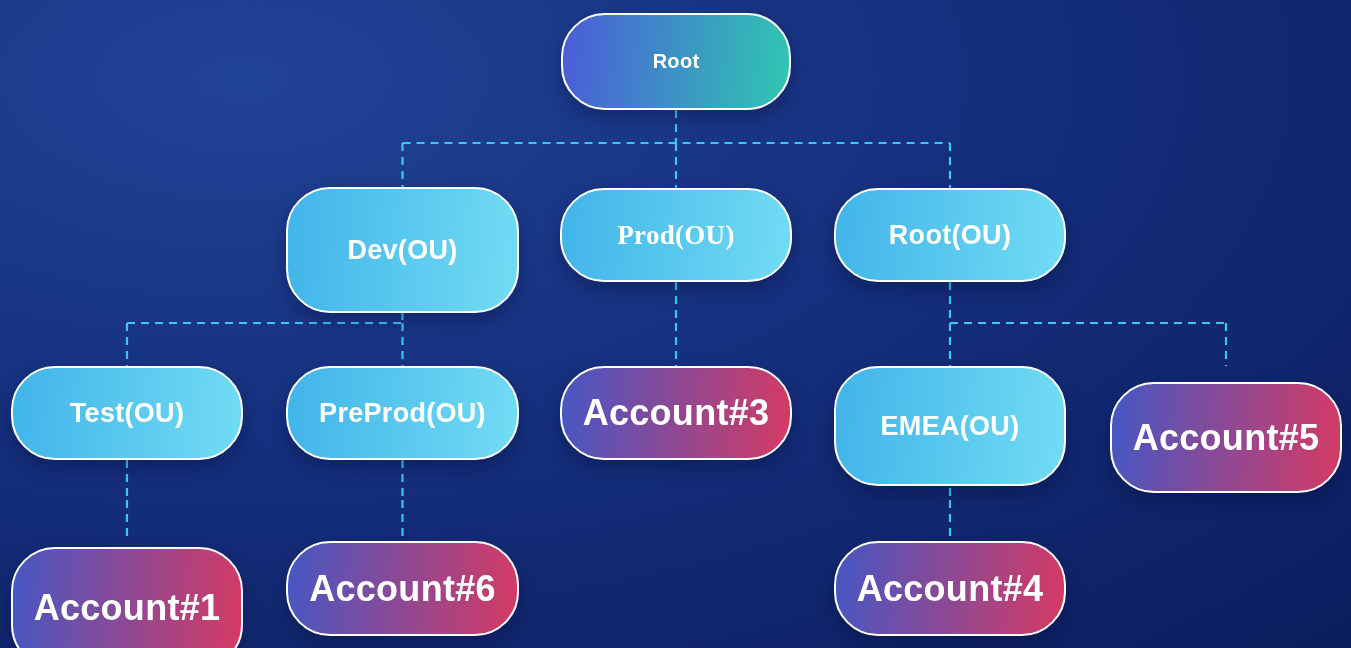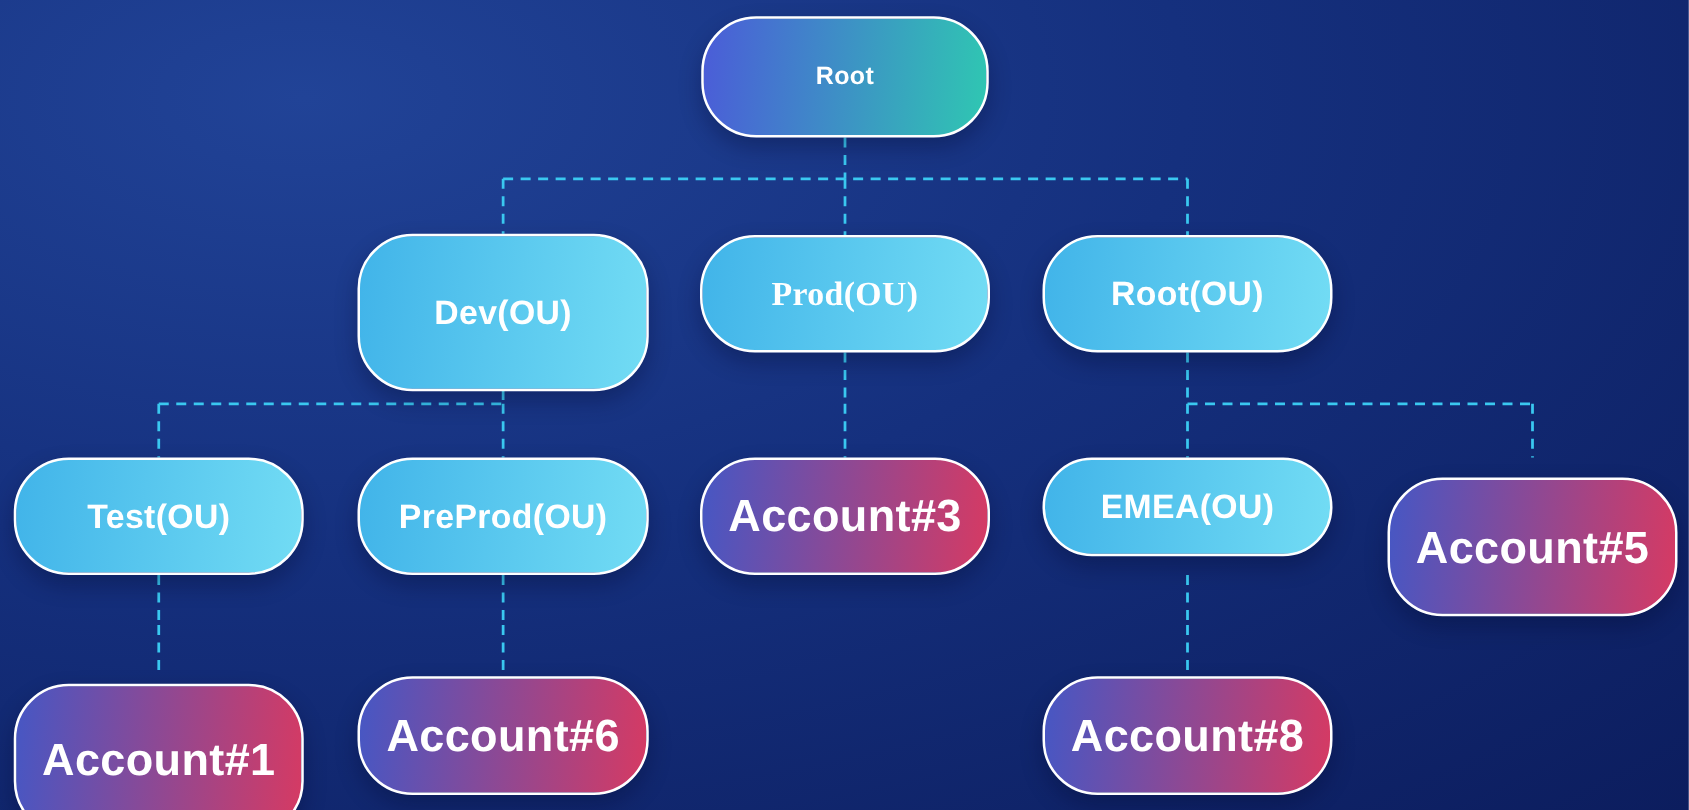--- a/index.html
+++ b/index.html
@@ -99,28 +99,28 @@
     </div>
     <div class="node ou" style="left: 286px; top: 366px; width: 233px; height: 94px;">
       <span>PreProd(OU)</span>
     </div>
     <div class="node ou" style="left: 11px; top: 366px; width: 232px; height: 94px;">
       <span>Test(OU)</span>
     </div>
     <div class="node account" style="left: 560px; top: 366px; width: 232px; height: 94px;">
       <span>Account#3</span>
     </div>
-    <div class="node ou" style="left: 834px; top: 366px; width: 232px; height: 79px;">
+    <div class="node ou" style="left: 834px; top: 366px; width: 232px; height: 120px;">
       <span>EMEA(OU)</span>
     </div>
     <div class="node account" style="left: 1110px; top: 382px; width: 232px; height: 111px;">
       <span>Account#5</span>
     </div>
     <div class="node account" style="left: 11px; top: 547px; width: 232px; height: 122px;">
       <span>Account#1</span>
     </div>
     <div class="node account" style="left: 286px; top: 541px; width: 233px; height: 95px;">
       <span>Account#6</span>
     </div>
     <div class="node account" style="left: 834px; top: 541px; width: 232px; height: 95px;">
-      <span>Account#8</span>
+      <span>Account#4</span>
     </div>
   </div>
 
 </body></html>

